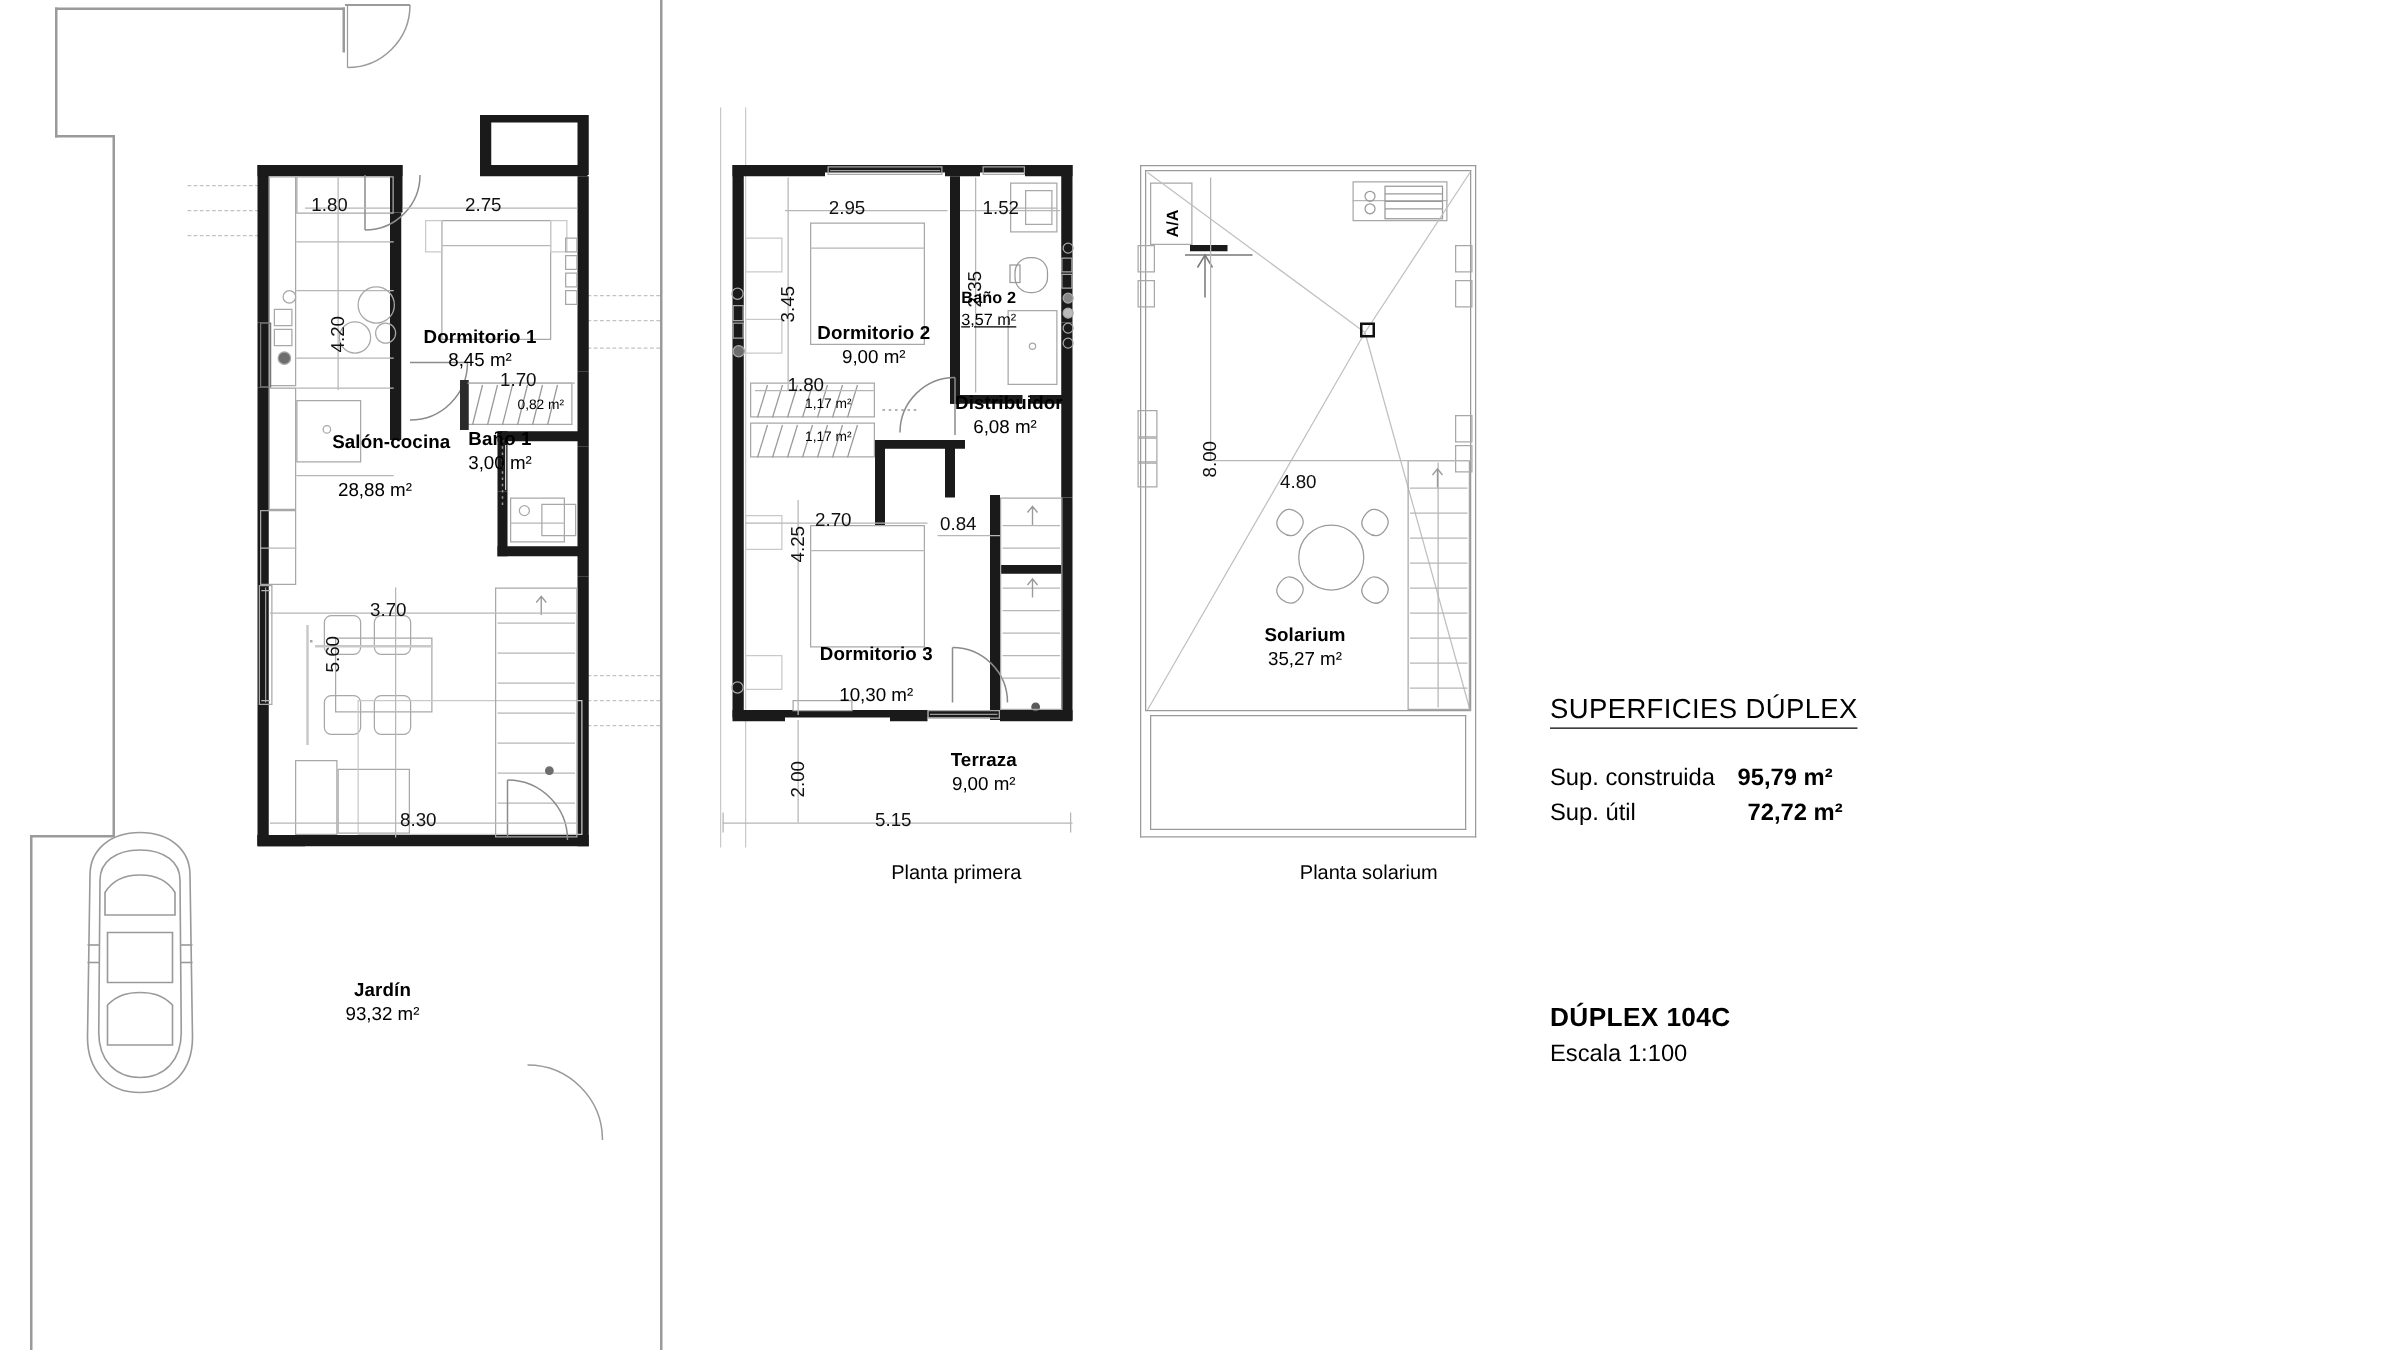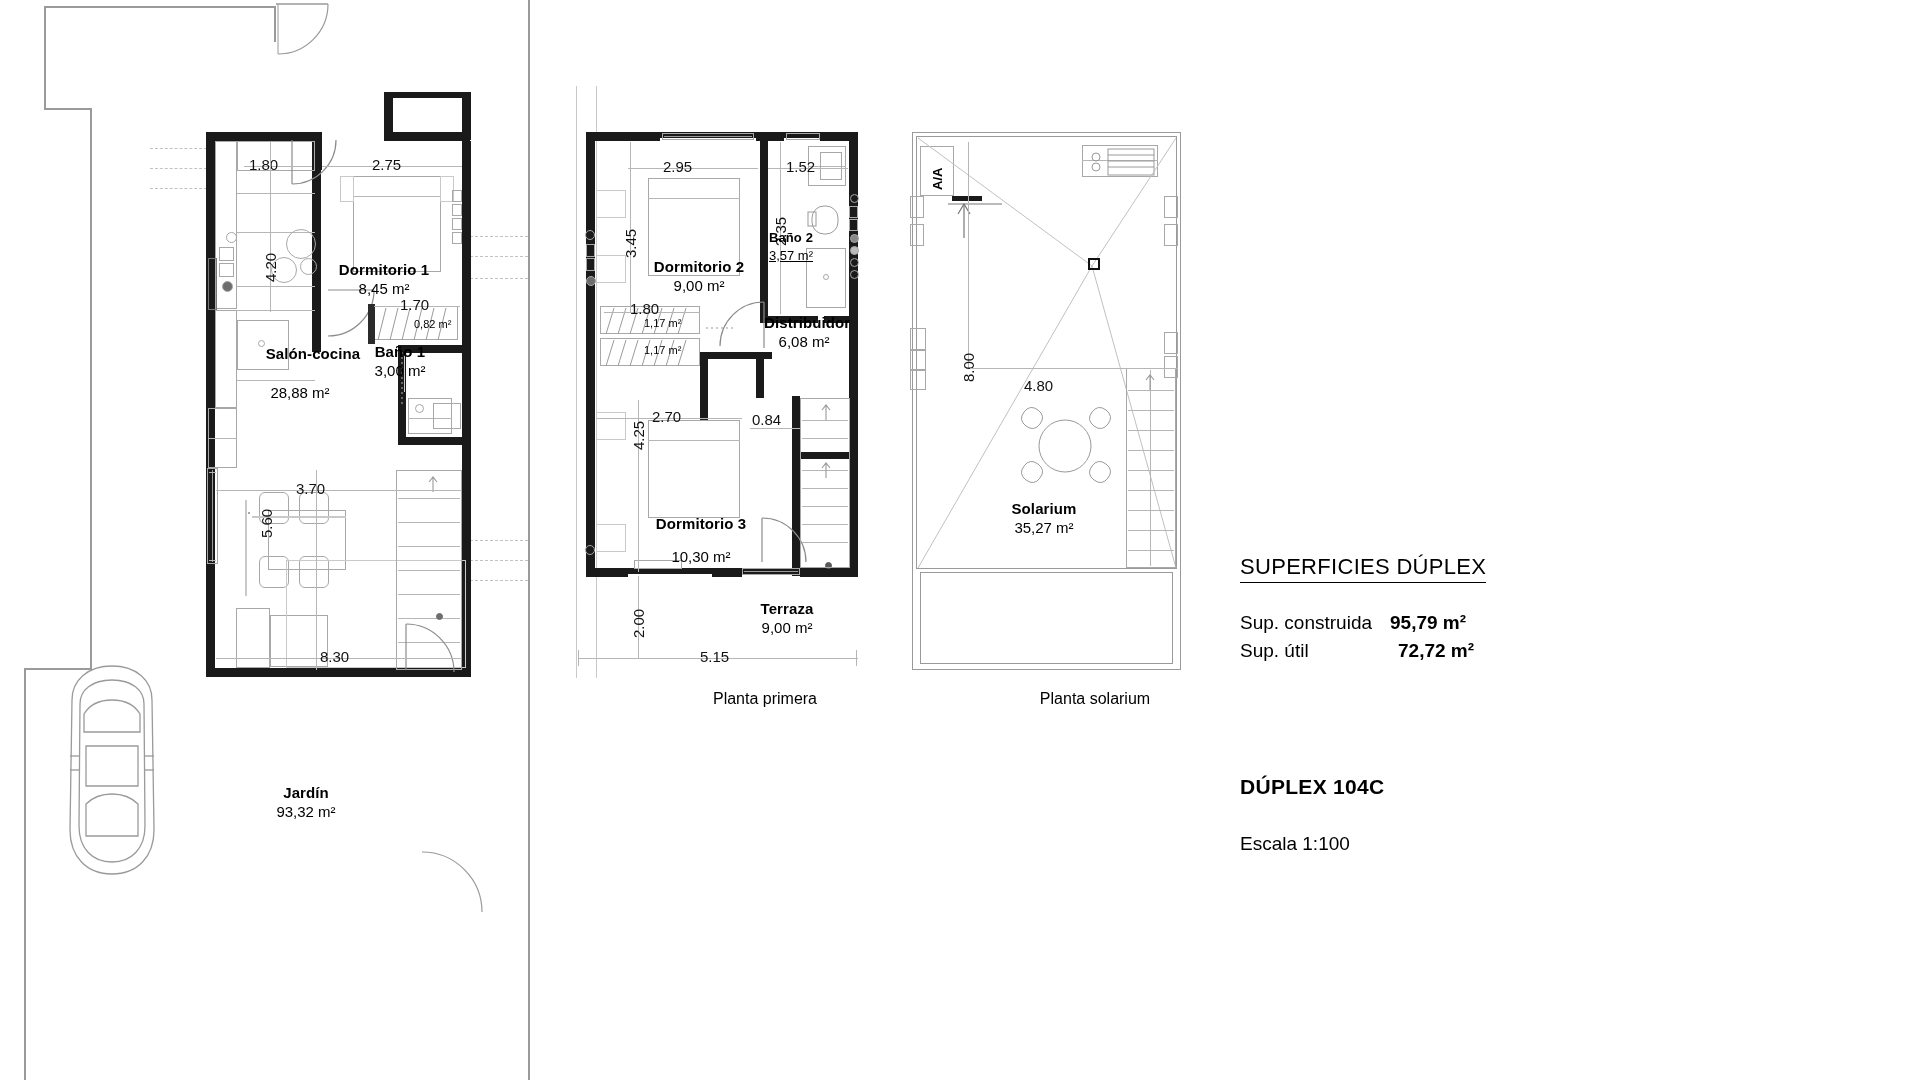--- a/index.html
+++ b/index.html
@@ -39,21 +39,21 @@
 
   .ctr { text-align:center; }
 
   
   .info-title {
     font-size:22px; letter-spacing:.3px;
     border-bottom:1.5px solid #000; padding-bottom:2px;
   }
   .info-row { font-size:19px; }
   .info-val { font-weight:bold; }
-  .info-big { font-size:21px; font-weight:bold; letter-spacing:.3px; }
+  .info-big { font-size:21px; font-weight:bold; letter-spacing:.3px;margin-top:28px; }
   .info-sc  { font-size:19px; }
 
   
   .circ  { position:absolute; border:1px solid #a8a8a8; border-radius:50%; }
   .rnd   { position:absolute; border:1px solid #a8a8a8; border-radius:6px; }
   svg { position:absolute; overflow:visible; }
 </style>
 </head>
 <body>
 

